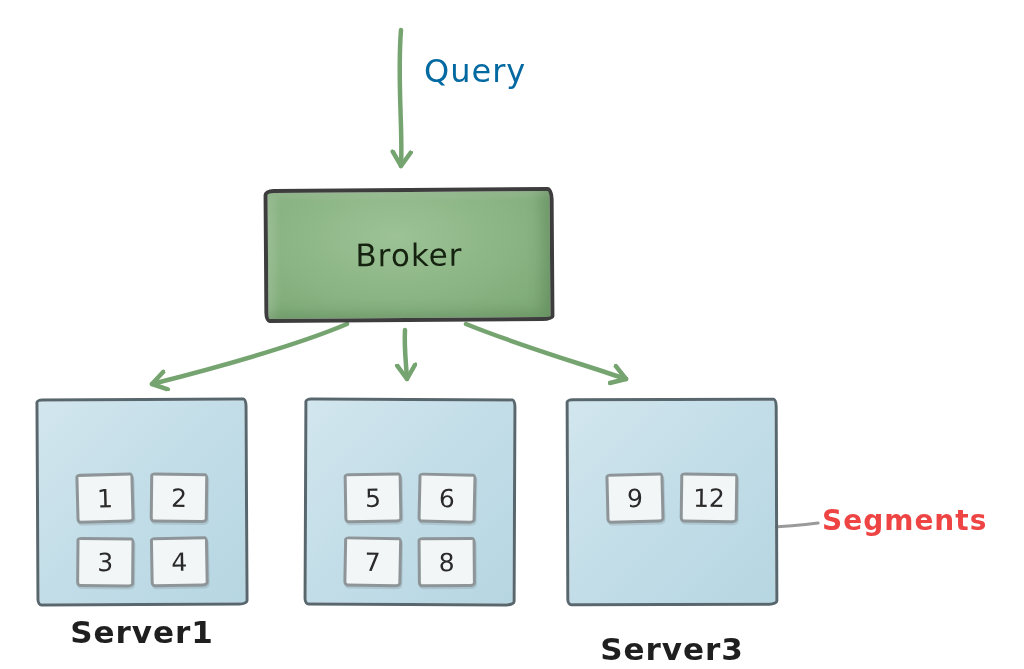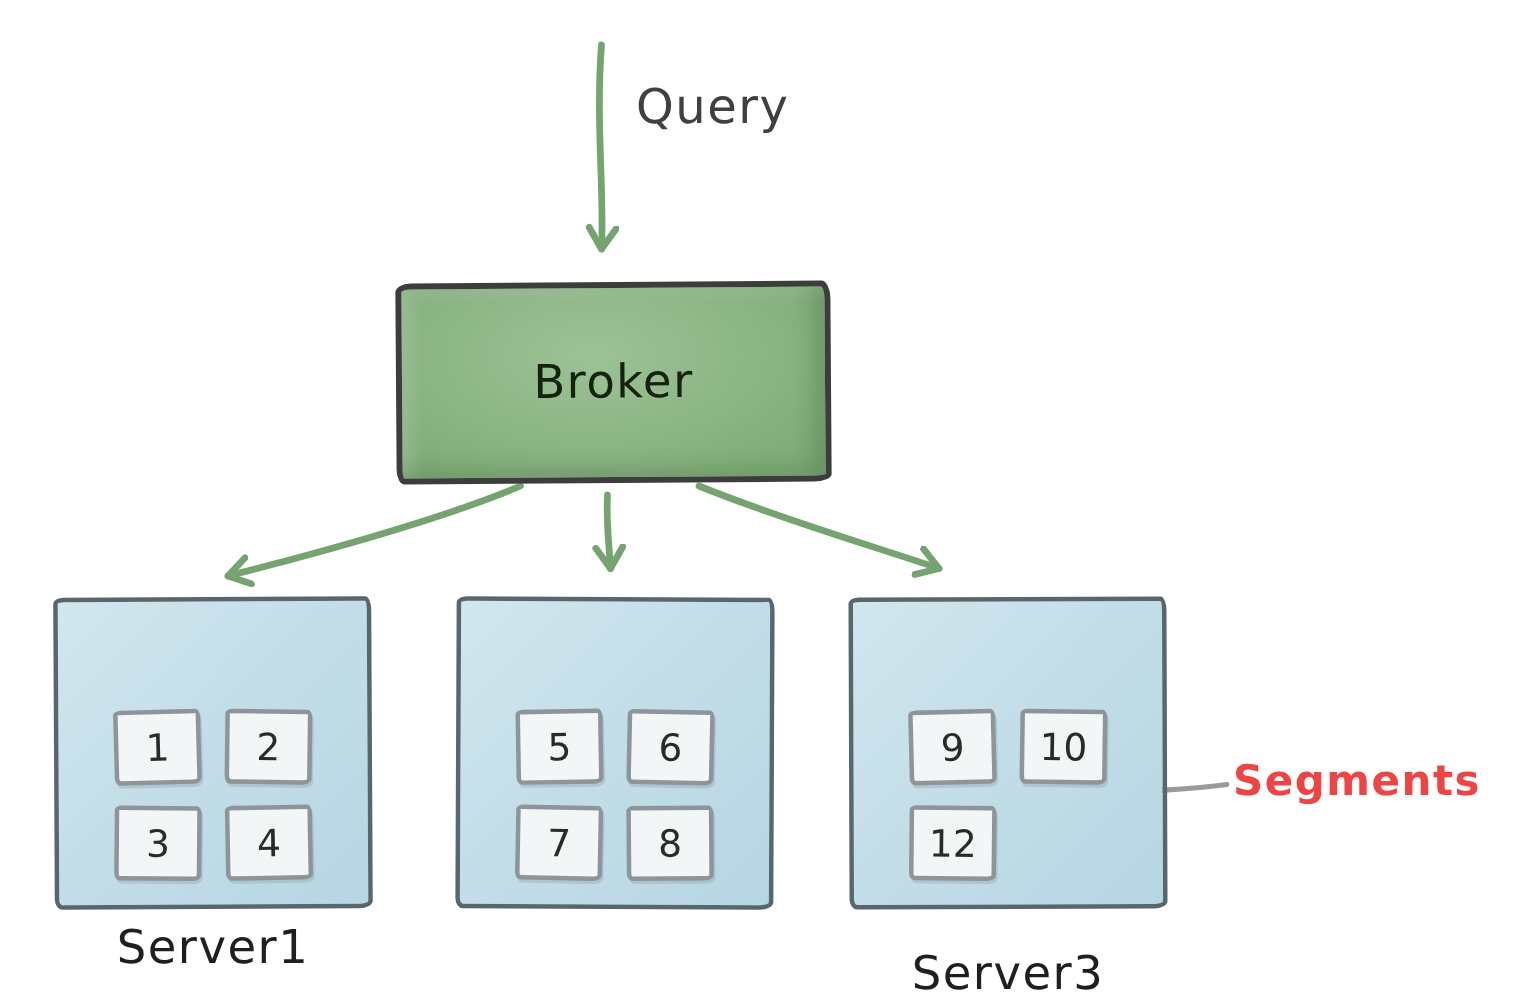--- a/index.html
+++ b/index.html
@@ -21,21 +21,21 @@
     left: 0; top: 0;
     width: 1024px; height: 669px;
     pointer-events: none;
   }
   .query-label {
     position: absolute;
     left: 424px; top: 52px;
     font-size: 32px;
     font-weight: 500;
     letter-spacing: 1px;
-    color: #404040;
+    color: #0369a1;
   }
   .broker {
     position: absolute;
     left: 264px; top: 188px;
     width: 282px; height: 126px;
     background: radial-gradient(ellipse at 45% 35%, #9cc296 0%, #8ab483 55%, #7aa873 100%);
     border: 4px solid #3d3d3d;
     border-radius: 10px 6px 12px 5px / 6px 12px 5px 10px;
     box-shadow: inset -8px -4px 14px rgba(60, 95, 55, 0.30), inset 6px 4px 10px rgba(255,255,255,0.18);
     transform: rotate(-0.4deg);
@@ -85,21 +85,21 @@
   .seg-grid .segment:nth-child(1) { transform: rotate(-1.2deg); }
   .seg-grid .segment:nth-child(2) { transform: rotate(1.0deg); }
   .seg-grid .segment:nth-child(3) { transform: rotate(0.8deg); }
   .seg-grid .segment:nth-child(4) { transform: rotate(-0.7deg); }
   .server-label {
     position: absolute;
     top: 614px;
     width: 212px;
     text-align: center;
     font-size: 31px;
-    font-weight: 400;
+    font-weight: 700;
     letter-spacing: 1px;
     color: #1f1f1f;
   }
   .label-1 { left: 36px; }
   .label-2 { left: 304px; }
   .label-3 { left: 566px; margin-top: 17px; }
   .segments-label {
     position: absolute;
     left: 822px; top: 504px;
     font-size: 28px;
@@ -155,21 +155,20 @@
       <div class="segment">5</div>
       <div class="segment">6</div>
       <div class="segment">7</div>
       <div class="segment">8</div>
     </div>
   </div>
 
   <div class="server server-3">
     <div class="seg-grid">
       <div class="segment">9</div>
-      <div class="segment">10</div>
       <div class="segment">12</div>
     </div>
   </div>
   <div class="server-label label-3">Server3</div>
 
   <div class="segments-label">Segments</div>
 
 </div>
 
 </body></html>

